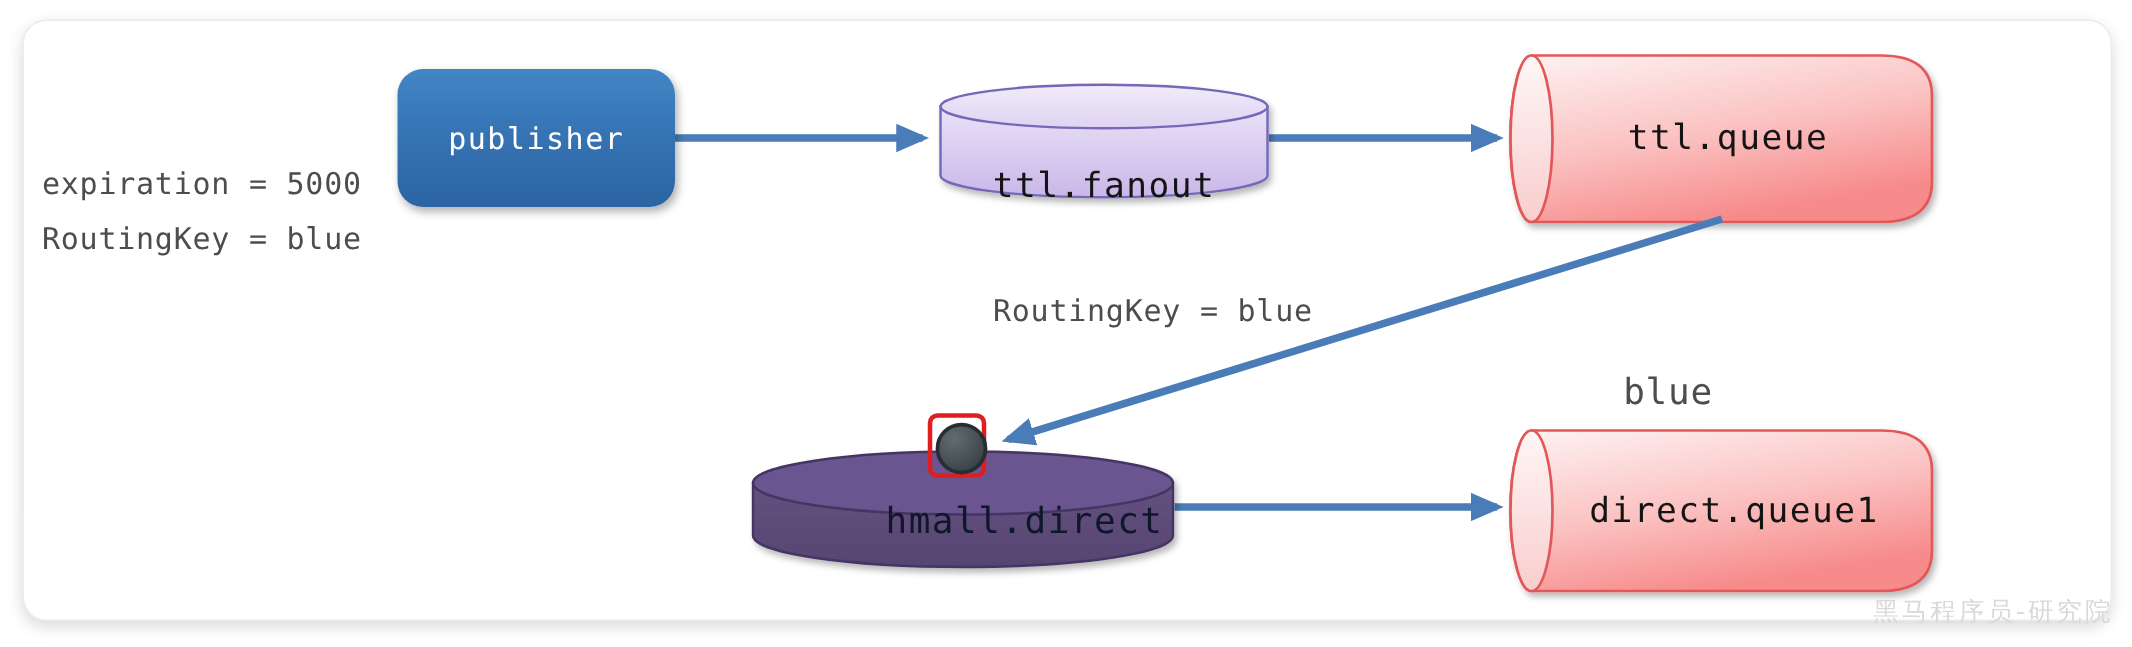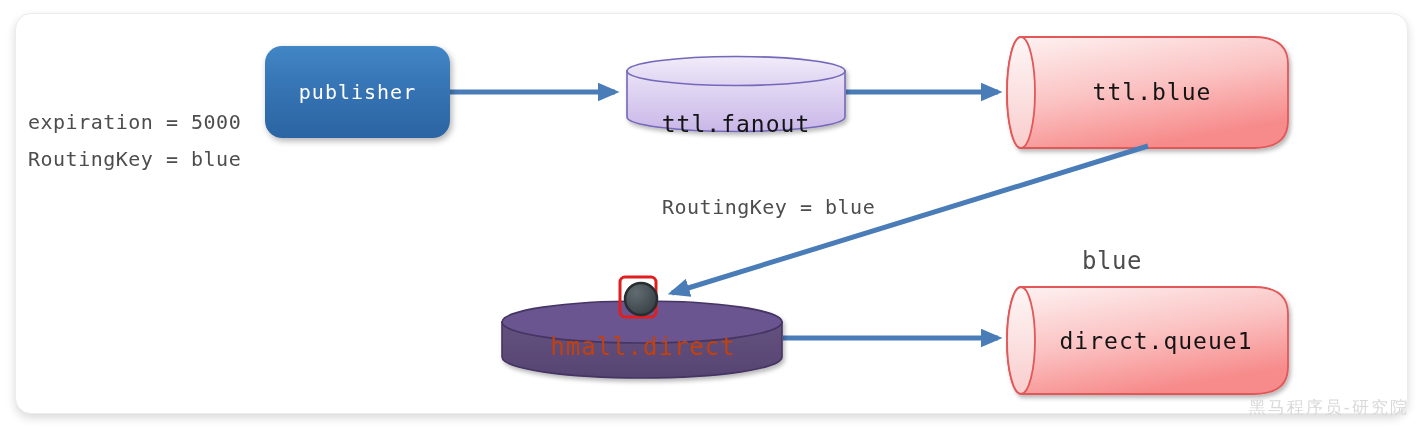--- a/index.html
+++ b/index.html
@@ -15,21 +15,21 @@
   }
   svg.layer{position:absolute;left:0;top:0;}
   .lbl{
     position:absolute;white-space:nowrap;color:#4d4d4d;
     font-size:20px;letter-spacing:0.5px;
   }
   .node-lbl{
     position:absolute;white-space:nowrap;color:#141414;
     transform:translate(-50%,-50%);font-size:23px;letter-spacing:1px;
   }
-  .node-lbl.light{color:#c2410c;}
+  .node-lbl.light{color:#0f172a;margin-left:40px;}
   .publisher{
     position:absolute;left:265px;top:46px;width:185px;height:92px;
     border-radius:17px;
     background:linear-gradient(180deg,#4286c6 0%,#3674b4 45%,#2b64a3 100%);
     box-shadow:2px 3px 6px rgba(0,0,0,0.30);
     display:flex;align-items:center;justify-content:center;
     color:#ffffff;font-size:20px;letter-spacing:1px;
   }
   .watermark{
     position:absolute;right:12px;top:396px;font-size:17px;color:#d9d9d9;
@@ -109,21 +109,21 @@
     <circle cx="641" cy="299" r="16" fill="url(#gDot)" stroke="#272e33" stroke-width="2.5"></circle>
 
     <line x1="1148" y1="146" x2="672" y2="293" stroke="#4a7cb8" stroke-width="5" marker-end="url(#ah)"></line>
   </svg>
 
   <div class="publisher">
     <span>publisher</span>
   </div>
 
   <div class="node-lbl" style="left:736px;top:100px;margin-top:24px;">ttl.fanout</div>
-  <div class="node-lbl" style="left:1152px;top:92px;">ttl.blue</div>
+  <div class="node-lbl" style="left:1152px;top:92px;">ttl.queue</div>
   <div class="node-lbl light" style="left:643px;top:347px;font-size:24px;">hmall.direct</div>
   <div class="node-lbl" style="left:1156px;top:341px;">direct.queue1</div>
 
   <div class="lbl" style="left:28px;top:110px;">expiration = 5000</div>
   <div class="lbl" style="left:28px;top:147px;">RoutingKey = blue</div>
   <div class="lbl" style="left:662px;top:195px;font-size:20px;">RoutingKey = blue</div>
   <div class="lbl" style="left:1112px;top:261px;font-size:24px;transform:translate(-50%,-50%);">blue</div>
 
   <div class="watermark">黑马程序员-研究院</div>
 </div>

